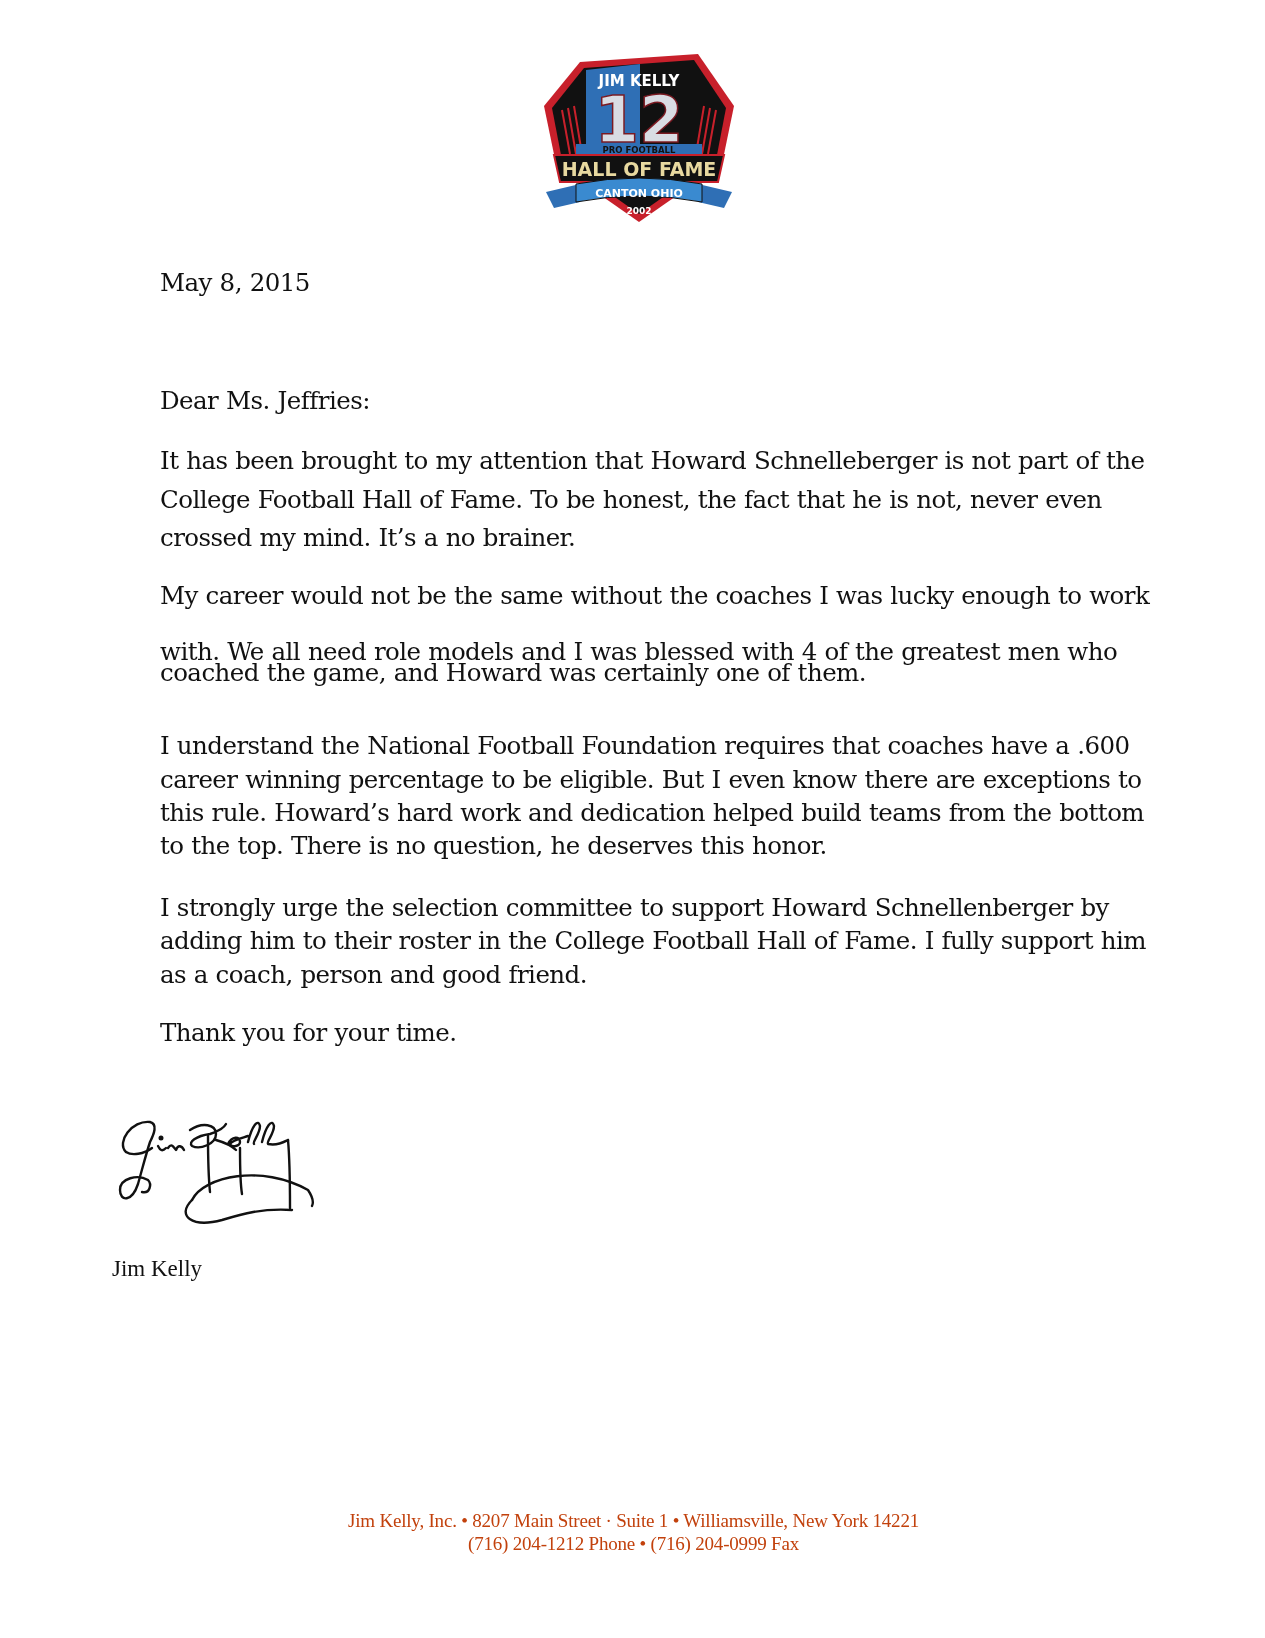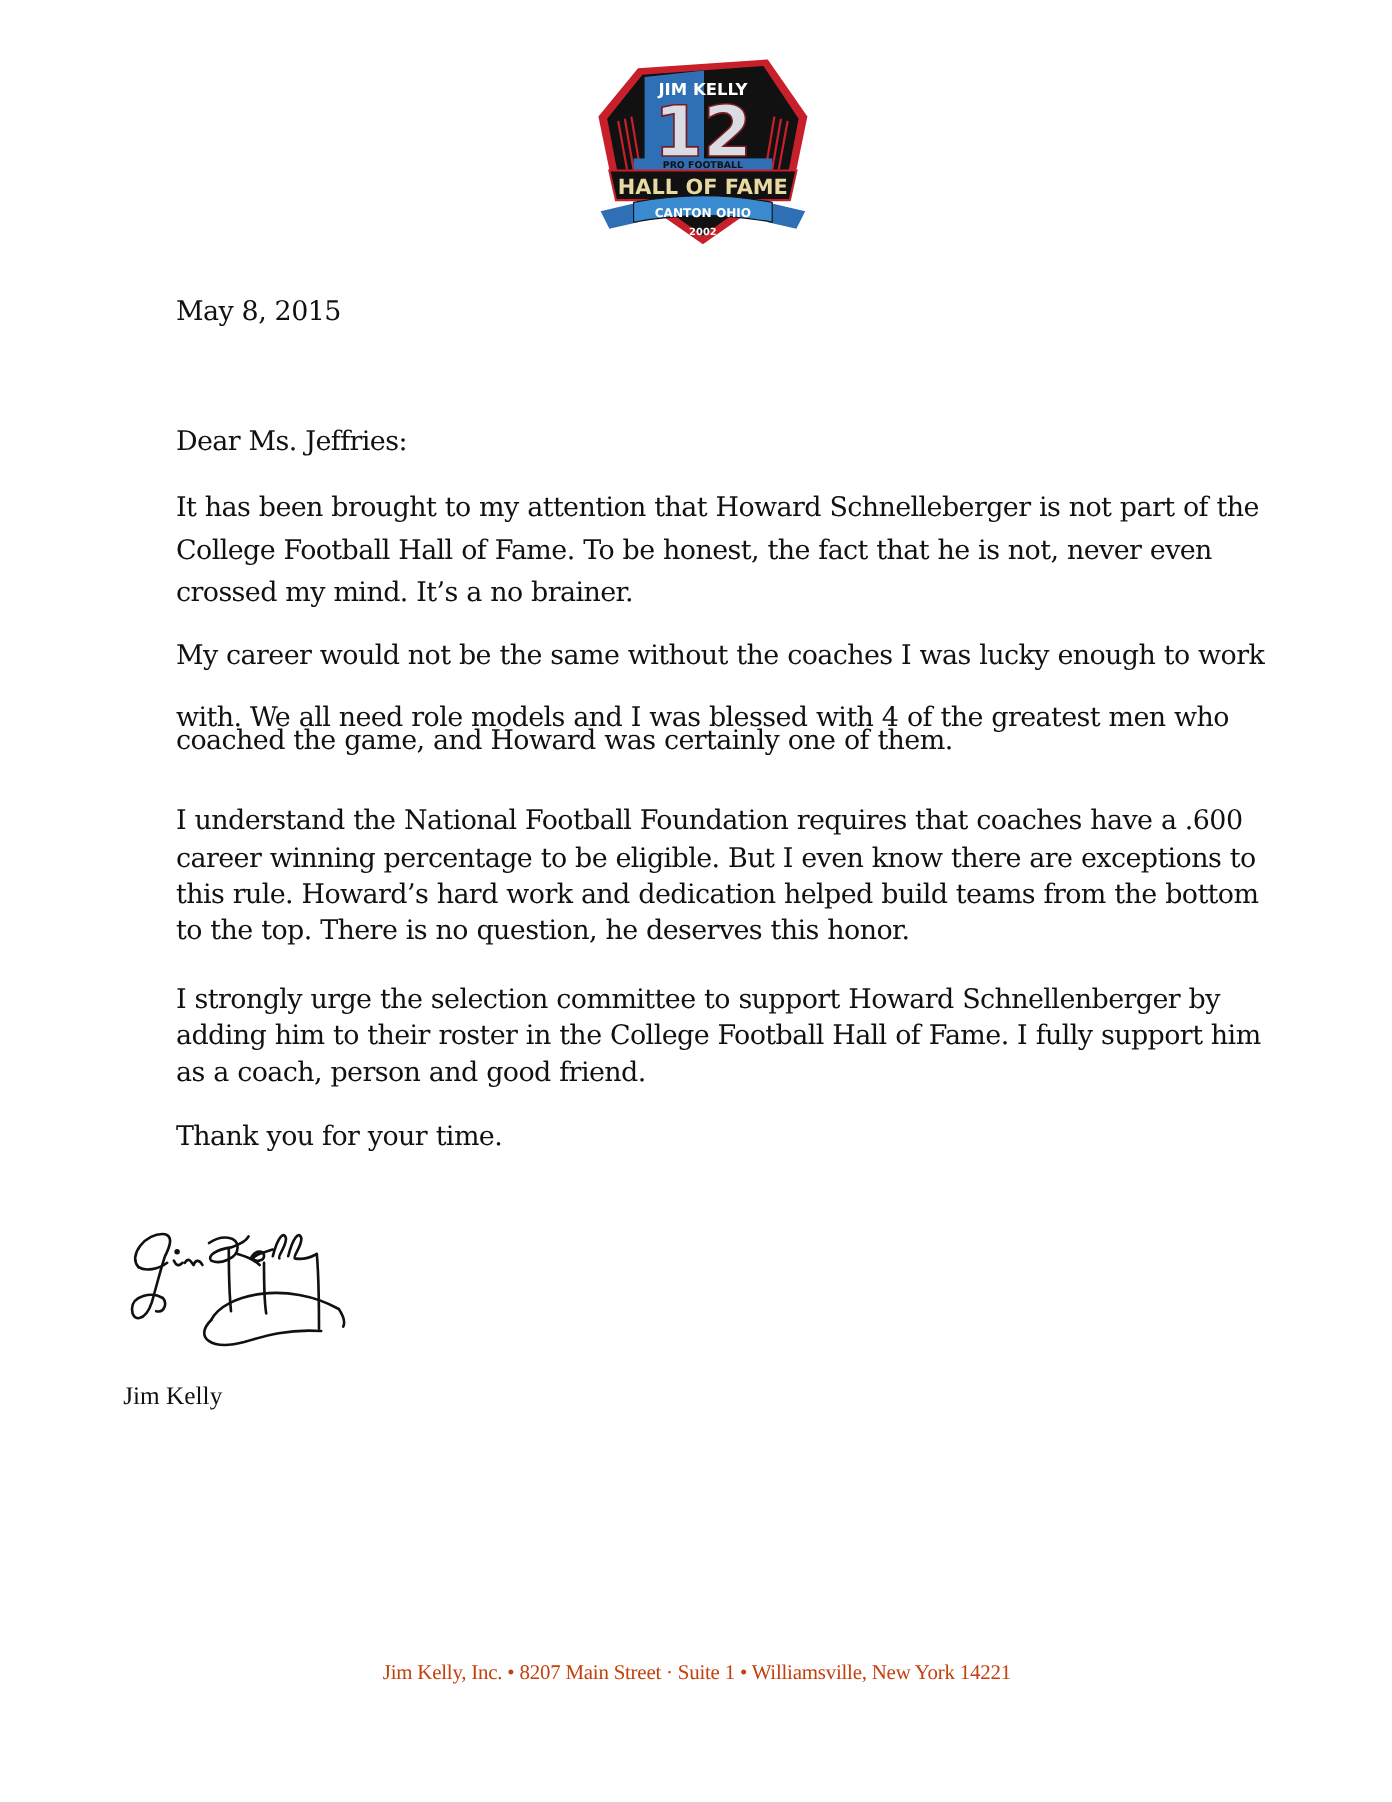--- a/index.html
+++ b/index.html
@@ -129,13 +129,14 @@
     <path d="M128,36 C128,54 128,70 130,82"></path>
     <path d="M176,28 C178,50 178,76 178,96"></path>
 
     <path d="M80,88 C92,64 150,52 196,78 C200,84 202,90 200,94"></path>
     <path d="M80,88 C64,104 80,116 110,108 C130,102 150,96 180,98"></path>
   </svg>
 
   <div class="signer">Jim Kelly</div>
 
   <div class="footer" style="top:1510px">Jim Kelly, Inc. • 8207 Main Street · Suite 1 • Williamsville, New York 14221</div>
+  <div class="footer" style="top:1533px">(716) 204-1212 Phone • (716) 204-0999 Fax</div>
 </div>
 
 </body></html>

